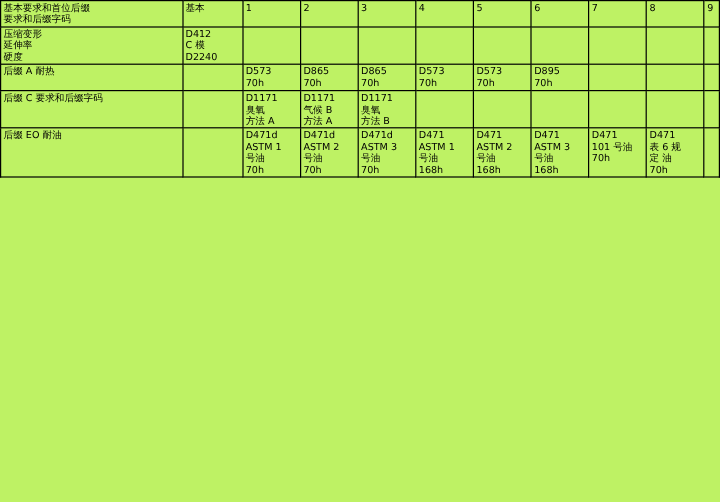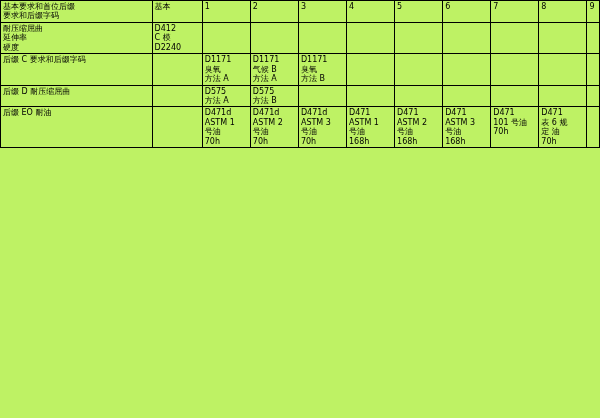--- a/index.html
+++ b/index.html
@@ -89,37 +89,56 @@
         <td class="colnum">3</td>
         <td class="colnum">4</td>
         <td class="colnum">5</td>
         <td class="colnum">6</td>
         <td class="colnum">7</td>
         <td class="colnum">8</td>
         <td class="colnum">9</td>
       </tr>
 
       <tr>
-        <td class="rowhead">耐压缩屈曲
+        <td class="rowhead">压缩变形
 延伸率
 硬度</td>
         <td class="basic">D412
 C 模
 D2240</td>
         <td class="cellblock"></td>
         <td class="cellblock"></td>
         <td class="cellblock"></td>
         <td class="cellblock"></td>
         <td class="cellblock"></td>
         <td class="cellblock"></td>
         <td class="cellblock"></td>
         <td class="cellblock"></td>
         <td class="cellblock"></td>
       </tr>
 
+      <tr>
+        <td class="rowhead">后缀 A 耐热</td>
+        <td class="basic"></td>
+        <td class="cellblock">D573
+70h</td>
+        <td class="cellblock">D865
+70h</td>
+        <td class="cellblock">D865
+70h</td>
+        <td class="cellblock">D573
+70h</td>
+        <td class="cellblock">D573
+70h</td>
+        <td class="cellblock">D895
+70h</td>
+        <td class="cellblock"></td>
+        <td class="cellblock"></td>
+        <td class="cellblock"></td>
+      </tr>
 
 
       <tr>
         <td class="rowhead">后缀 C 要求和后缀字码</td>
         <td class="basic"></td>
         <td class="cellblock">D1171
 臭氧
 方法 A</td>
         <td class="cellblock">D1171
 气候 B
@@ -128,35 +147,20 @@
 臭氧
 方法 B</td>
         <td class="cellblock"></td>
         <td class="cellblock"></td>
         <td class="cellblock"></td>
         <td class="cellblock"></td>
         <td class="cellblock"></td>
         <td class="cellblock"></td>
       </tr>
 
-      <tr>
-        <td class="rowhead">后缀 D 耐压缩屈曲</td>
-        <td class="basic"></td>
-        <td class="cellblock">D575
-方法 A</td>
-        <td class="cellblock">D575
-方法 B</td>
-        <td class="cellblock"></td>
-        <td class="cellblock"></td>
-        <td class="cellblock"></td>
-        <td class="cellblock"></td>
-        <td class="cellblock"></td>
-        <td class="cellblock"></td>
-        <td class="cellblock"></td>
-      </tr>
 
       <tr>
         <td class="rowhead">后缀 EO  耐油</td>
         <td class="basic"></td>
         <td class="cellblock">D471d
 ASTM 1
 号油
 70h</td>
         <td class="cellblock">D471d
 ASTM 2

